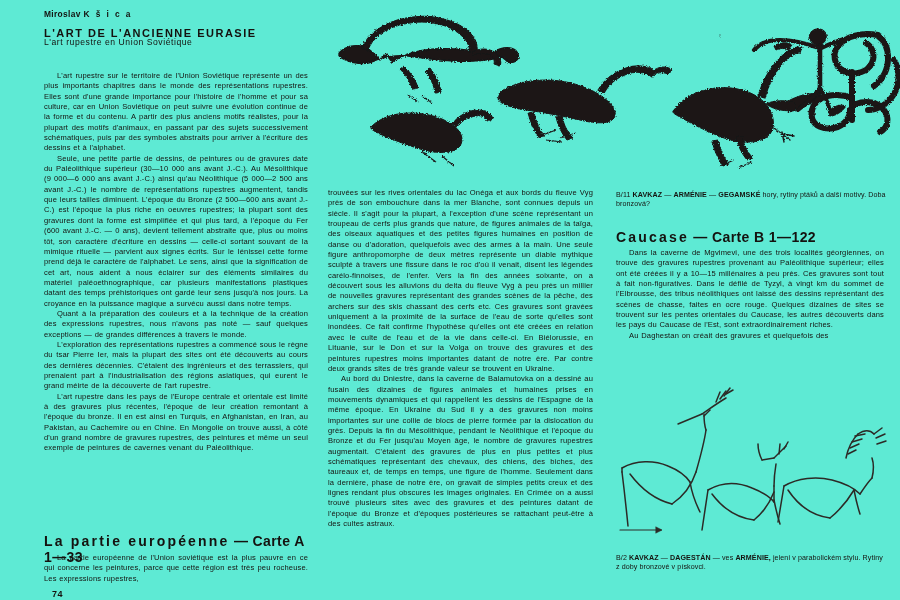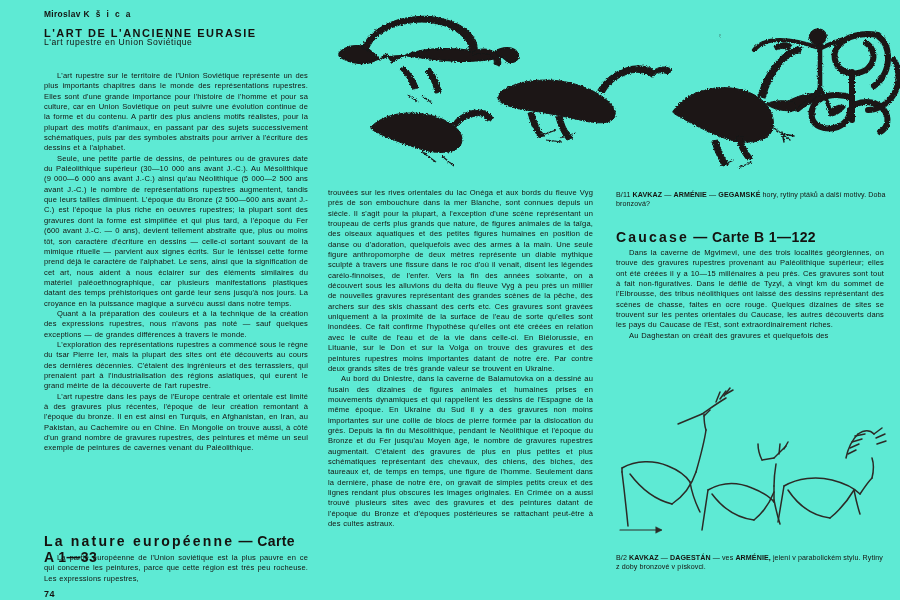--- a/index.html
+++ b/index.html
@@ -73,21 +73,21 @@
     font-weight: bold;
     letter-spacing: 0.4px;
   }
   .section-head .spaced { letter-spacing: 2.2px; }
 
   #col1 { left: 44px; top: 71px; width: 264px; }
   #sec-europe { left: 44px; top: 533px; width: 264px; }
   #col1b { left: 44px; top: 553px; width: 264px; }
   #folio {
     position: absolute;
-    left: 44px;
+    left: 52px;
     top: 589px;
     font-size: 9px;
     font-weight: bold;
     letter-spacing: 0.5px;
     color: #15130f;
   }
 
   #col2 { left: 328px; top: 188px; width: 265px; }
 
   #sec-caucase { left: 616px; top: 229px; width: 268px; }
@@ -141,21 +141,21 @@
 
   <div class="col" id="col1">
     <p>L'art rupestre sur le territoire de l'Union Soviétique représente un des plus importants chapitres dans le monde des représentations rupestres. Elles sont d'une grande importance pour l'histoire de l'homme et pour sa culture, car en Union Soviétique on peut suivre une évolution continue de la forme et du contenu. A partir des plus anciens motifs réalistes, pour la plupart des motifs d'animaux, en passant par des sujets successivement schématiques, puis par des symboles abstraits pour arriver à l'écriture des dessins et à l'alphabet.</p>
     <p>Seule, une petite partie de dessins, de peintures ou de gravures date du Paléolithique supérieur (30—10 000 ans avant J.-C.). Au Mésolithique (9 000—6 000 ans avant J.-C.) ainsi qu'au Néolithique (5 000—2 500 ans avant J.-C.) le nombre de représentations rupestres augmentent, tandis que leurs tailles diminuent. L'époque du Bronze (2 500—600 ans avant J.-C.) est l'époque la plus riche en oeuvres rupestres; la plupart sont des gravures dont la forme est simplifiée et qui plus tard, à l'époque du Fer (600 avant J.-C. — 0 ans), devient tellement abstraite que, plus ou moins tôt, son caractère d'écriture en dessins — celle-ci sortant souvant de la mimique rituelle — parvient aux signes écrits. Sur le Iénissei cette forme prend déjà le caractère de l'alphabet. Le sens, ainsi que la signification de cet art, nous aident à nous éclairer sur des éléments similaires du matériel paléoethnographique, car plusieurs manifestations plastiques datant des temps préhistoriques ont gardé leur sens jusqu'à nos jours. La croyance en la puissance magique a survécu aussi dans notre temps.</p>
     <p>Quant à la préparation des couleurs et à la technique de la création des expressions rupestres, nous n'avons pas noté — sauf quelques exceptions — de grandes différences à travers le monde.</p>
     <p>L'exploration des représentations rupestres a commencé sous le règne du tsar Pierre Ier, mais la plupart des sites ont été découverts au cours des dernières décennies. C'étaient des ingrénieurs et des terrassiers, qui prenaient part à l'industrialisation des régions asiatiques, qui eurent le grand méirte de la découverte de l'art rupestre.</p>
     <p>L'art rupestre dans les pays de l'Europe centrale et orientale est limité à des gravures plus récentes, l'époque de leur création remontant à l'époque du bronze. Il en est ainsi en Turquis, en Afghanistan, en Iran, au Pakistan, au Cachemire ou en Chine. En Mongolie on trouve aussi, à côté d'un grand nombre de gravures rupestres, des peintures et même un seul exemple de peintures de cavernes venant du Paléolithique.</p>
   </div>
 
   <div class="section-head" id="sec-europe">
-    <span class="spaced">La nature européenne</span><span> — Carte A 1—33</span>
+    <span class="spaced">La partie européenne</span><span> — Carte A 1—33</span>
   </div>
 
   <div class="col" id="col1b">
     <p>La partie européenne de l'Union soviétique est la plus pauvre en ce qui concerne les peintures, parce que cette région est très peu rocheuse. Les expressions rupestres,</p>
   </div>
 
   <div id="folio">74</div>
 
   <div class="col" id="col2">
     <p class="noind">trouvées sur les rives orientales du lac Onéga et aux bords du fleuve Vyg près de son embouchure dans la mer Blanche, sont connues depuis un siècle. Il s'agit pour la plupart, à l'exception d'une scène représentant un troupeau de cerfs plus grands que nature, de figures animales de la taïga, des oiseaux aquatiques et des petites figures humaines en position de danse ou d'adoration, quelquefois avec des armes à la main. Une seule figure anthropomorphe de deux mètres représente un diable mythique sculpté à travers une fissure dans le roc d'où il venait, disent les légendes carélo-finnoises, de l'enfer. Vers la fin des années soixante, on a découvert sous les alluvions du delta du fleuve Vyg à peu près un millier de nouvelles gravures représentant des grandes scènes de la pêche, des archers sur des skis chassant des cerfs etc. Ces gravures sont gravées uniquement à la proximité de la surface de l'eau de sorte qu'elles sont inondées. Ce fait confirme l'hypothèse qu'elles ont été créées en relation avec le culte de l'eau et de la vie dans celle-ci. En Biélorussie, en Lituanie, sur le Don et sur la Volga on trouve des gravures et des peintures rupestres moins importantes datant de notre ère. Par contre deux grands sites de très grande valeur se trouvent en Ukraine.</p>

